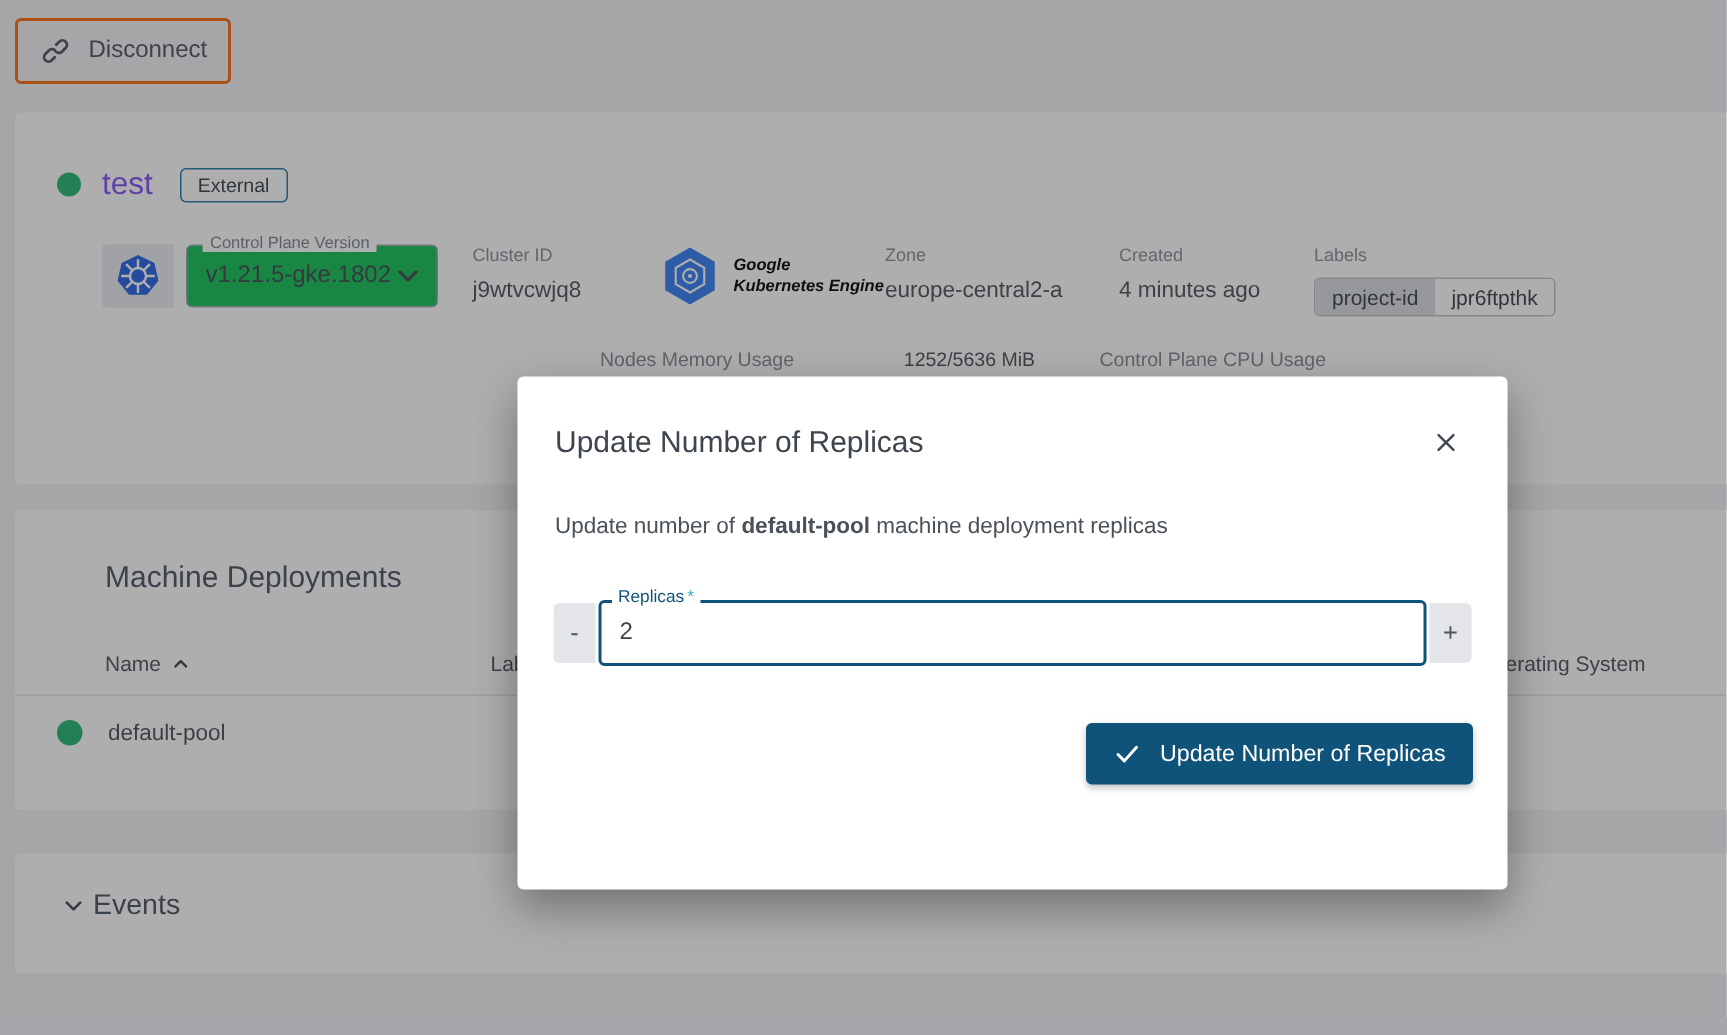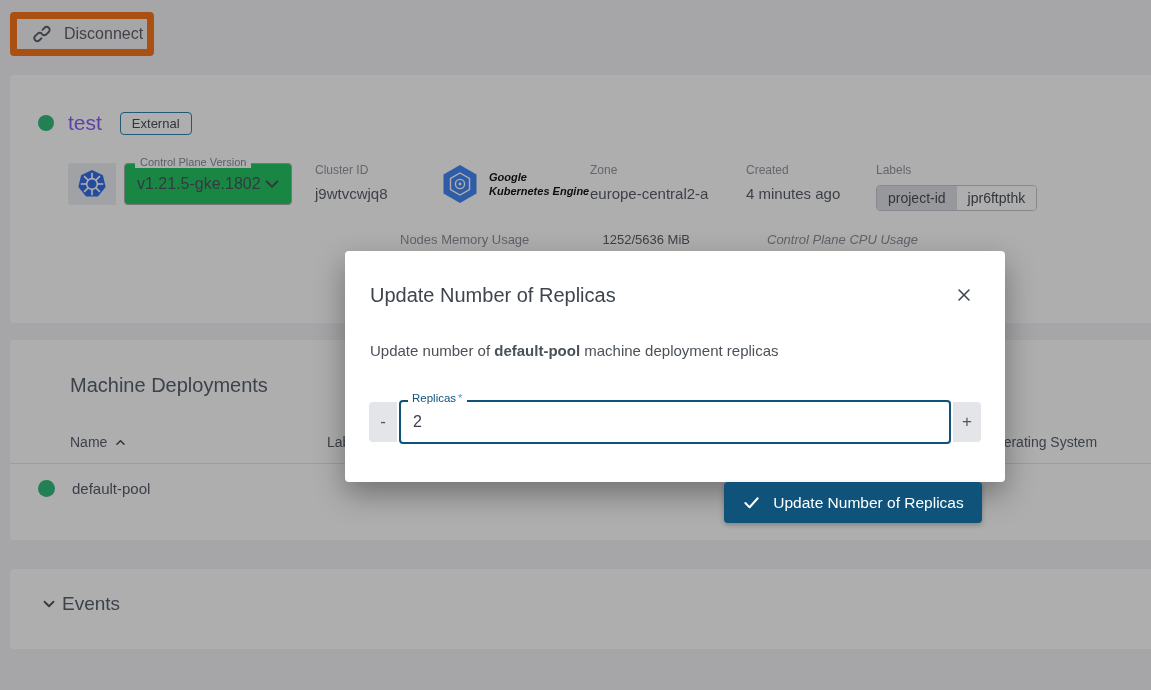--- a/index.html
+++ b/index.html
@@ -4,21 +4,21 @@
 <style>
   * { margin:0; padding:0; box-sizing:border-box; }
   html,body { width:1151px; height:690px; overflow:hidden; }
   body { font-family:"Liberation Sans","DejaVu Sans",sans-serif; background:#f3f4f7; }
   .stage { position:relative; width:1151px; height:690px; }
 
   
   .page { position:absolute; inset:0; z-index:1; }
 
   .btn-disconnect { position:absolute; left:10px; top:12px; width:144px; height:44px;
-    border:7px solid #f97316; border-radius:4px; background:transparent;
+    border:2px solid #f97316; border-radius:4px; background:transparent;
     display:flex; align-items:center; gap:11px; padding:0 14px; cursor:pointer;
     color:#5a6066; font-size:16px; font-family:inherit; }
   .panel { position:absolute; left:10px; right:-10px; background:#fff; border-radius:4px; }
   .panel-cluster { top:75px; height:248px; }
   .panel-md { top:340px; height:200px; }
   .panel-events { top:569px; height:80px; }
 
   .cluster-title-row { position:absolute; left:28px; top:36px; display:flex; align-items:center; gap:14px; }
   .dot { width:16px; height:16px; border-radius:50%; background:#30ba78; }
   .cluster-name { font-size:21px; color:#8b5cf6; }
@@ -47,21 +47,21 @@
   .gke-text { font-size:11px; font-weight:bold; color:#111; line-height:14px;font-style:italic; }
 
   .chip { display:inline-flex; margin-top:8px; border:1px solid #c3c7cc; border-radius:4px;
     overflow:hidden; font-size:14px; color:#474d54; }
   .chip .k { background:#dcdfe3; padding:4px 11px; }
   .chip .v { background:#fff; padding:4px 11px; }
 
   .metrics { position:absolute; left:60px; top:157px; right:25px; height:60px; }
   .metric { position:absolute; top:0; }
   .m1 { left:0; width:291px; } .m2 { left:330px; width:290px; }
-  .m3 { left:697px; width:172px;font-style:italic; } .m4 { left:852px; width:212px; }
+  .m3 { left:663px; width:172px; } .m4 { left:852px; width:212px; }
   .metric .mrow { display:flex; justify-content:space-between; font-size:13px; }
   .metric .mlabel { color:#8a9098; }
   .metric .mvalue { color:#565c64; }
   .bar { margin-top:13px; height:7px; border-radius:4px; background:#e6e8ea; overflow:hidden; }
   .bar .fill { height:100%; width:0; background:#1f6a96; border-radius:4px; }
 
   .md-title { position:absolute; left:60px; top:34px; font-size:20px; color:#565f6a; font-weight:500; }
   .md-header { position:absolute; left:0; right:0; top:94px; height:29px; font-size:14px; color:#565e66; }
   .col-name { position:absolute; left:60px; display:flex; align-items:center; gap:7px; cursor:pointer; }
   .col-labels { position:absolute; left:317px; cursor:pointer; }
@@ -71,21 +71,21 @@
   .md-row .row-name { font-size:15px; color:#545c65; }
   .md-row .dot { width:17px; height:17px; }
 
   .events-header { position:absolute; left:30px; top:24px; display:flex; align-items:center; gap:4px; cursor:pointer; }
   .events-title { font-size:19px; color:#565f6a; font-weight:500; }
 
   
   .overlay { position:absolute; inset:0; background:rgba(10,10,12,0.33); z-index:5; }
 
   
-  .modal { position:absolute; left:345px; top:251px; width:660px; height:231px; z-index:10;
+  .modal { position:absolute; left:345px; top:251px; width:660px; height:342px; z-index:10;
     background:#fff; border-radius:4px; box-shadow:0 12px 30px rgba(0,0,0,0.35); }
   .modal-title { position:absolute; left:25px; top:33px; font-size:20px; color:#3e454e; }
   .modal-close { position:absolute; left:605px; top:30px; width:28px; height:28px; border:none;
     background:transparent; cursor:pointer; display:flex; align-items:center; justify-content:center; }
   .modal-body { position:absolute; left:25px; top:91px; font-size:15px; color:#4a5158; }
   .modal-body b { font-weight:bold; }
 
   .replicas-row { position:absolute; left:24px; top:147px; width:612px; height:48px;
     display:flex; align-items:center; }
   .stepper-btn { width:28px; height:40px; border:none; background:#e4e5e8; color:#4e555d;

